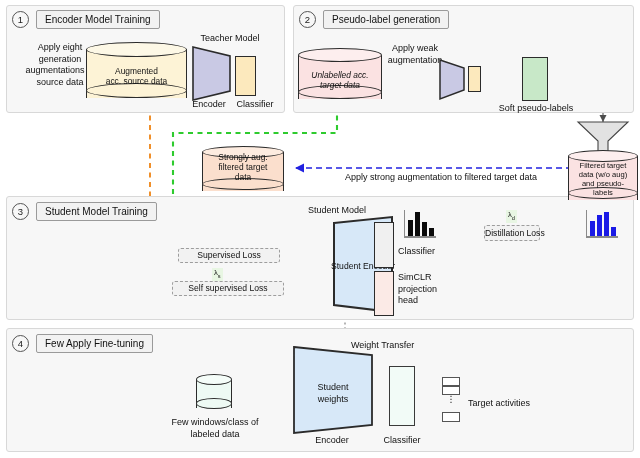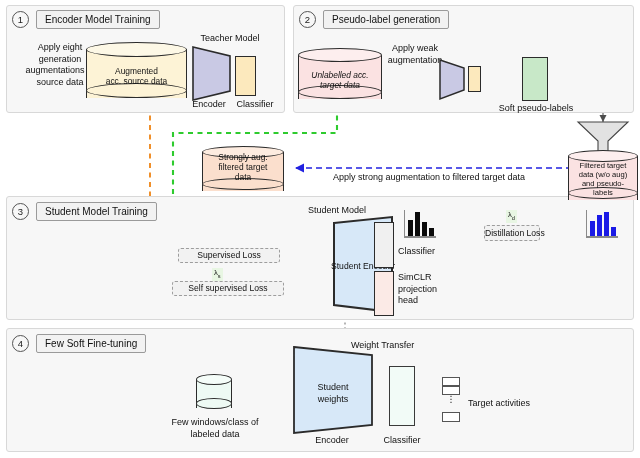--- a/index.html
+++ b/index.html
@@ -187,21 +187,21 @@
   <div class="pnum" style="left:12px;top:11px;">1</div>
   <div class="ptitle" style="left:36px;top:10px;">Encoder Model Training</div>
 
   <div class="pnum" style="left:299px;top:11px;">2</div>
   <div class="ptitle" style="left:323px;top:10px;">Pseudo-label generation</div>
 
   <div class="pnum" style="left:12px;top:203px;">3</div>
   <div class="ptitle" style="left:36px;top:202px;">Student Model Training</div>
 
   <div class="pnum" style="left:12px;top:335px;">4</div>
-  <div class="ptitle" style="left:36px;top:334px;">Few Soft Fine-tuning</div>
+  <div class="ptitle" style="left:36px;top:334px;">Few Apply Fine-tuning</div>
 
   <div class="txt" style="left:10px;top:42px;width:100px;">Apply eight
 generation
 augmentations to
 source data</div>
 
   <div class="cyl" style="left:86px;top:42px;width:89px;height:63px;padding-left:12px;">
     <div class="body" style="top:7px;height:49px;background:#fdf3d6;"></div>
     <div class="bot" style="top:41px;height:15px;background:#fdf3d6;"></div>
     <div class="top" style="top:0px;height:15px;background:#fdf8e6;"></div>
@@ -249,21 +249,21 @@
   <div class="cyl" style="left:568px;top:150px;width:70px;height:56px;">
     <div class="body" style="top:6px;height:44px;background:#fbe2e2;"></div>
     <div class="bot" style="top:37px;height:12px;background:#fbe2e2;"></div>
     <div class="top" style="top:0px;height:12px;background:#fdeeee;"></div>
     <div class="lbl" style="top:11px;font-size:7.6px;line-height:9px;">Filtered target
 data (w/o aug)
 and pseudo-
 labels</div>
   </div>
 
-  <div class="txt" style="left:296px;top:172px;width:266px;">Apply strong  augmentation to filtered target data</div>
+  <div class="txt" style="left:308px;top:172px;width:266px;">Apply strong  augmentation to filtered target data</div>
 
   <div class="txt" style="left:290px;top:205px;width:94px;">Student Model</div>
 
   <svg class="lyr">
     <polygon points="334,223 392,217 392,312 334,305" fill="#d7e8f8" stroke="#2b2b2b" stroke-width="2"></polygon>
   </svg>
   <div class="txt" style="left:330px;top:261px;width:66px;font-size:8.6px;">Student Encoder</div>
 
   <div class="bx" style="left:374px;top:222px;width:20px;height:46px;background:#f0f0f0;"></div>
   <div class="txt l" style="left:398px;top:246px;width:48px;">Classifier</div>

